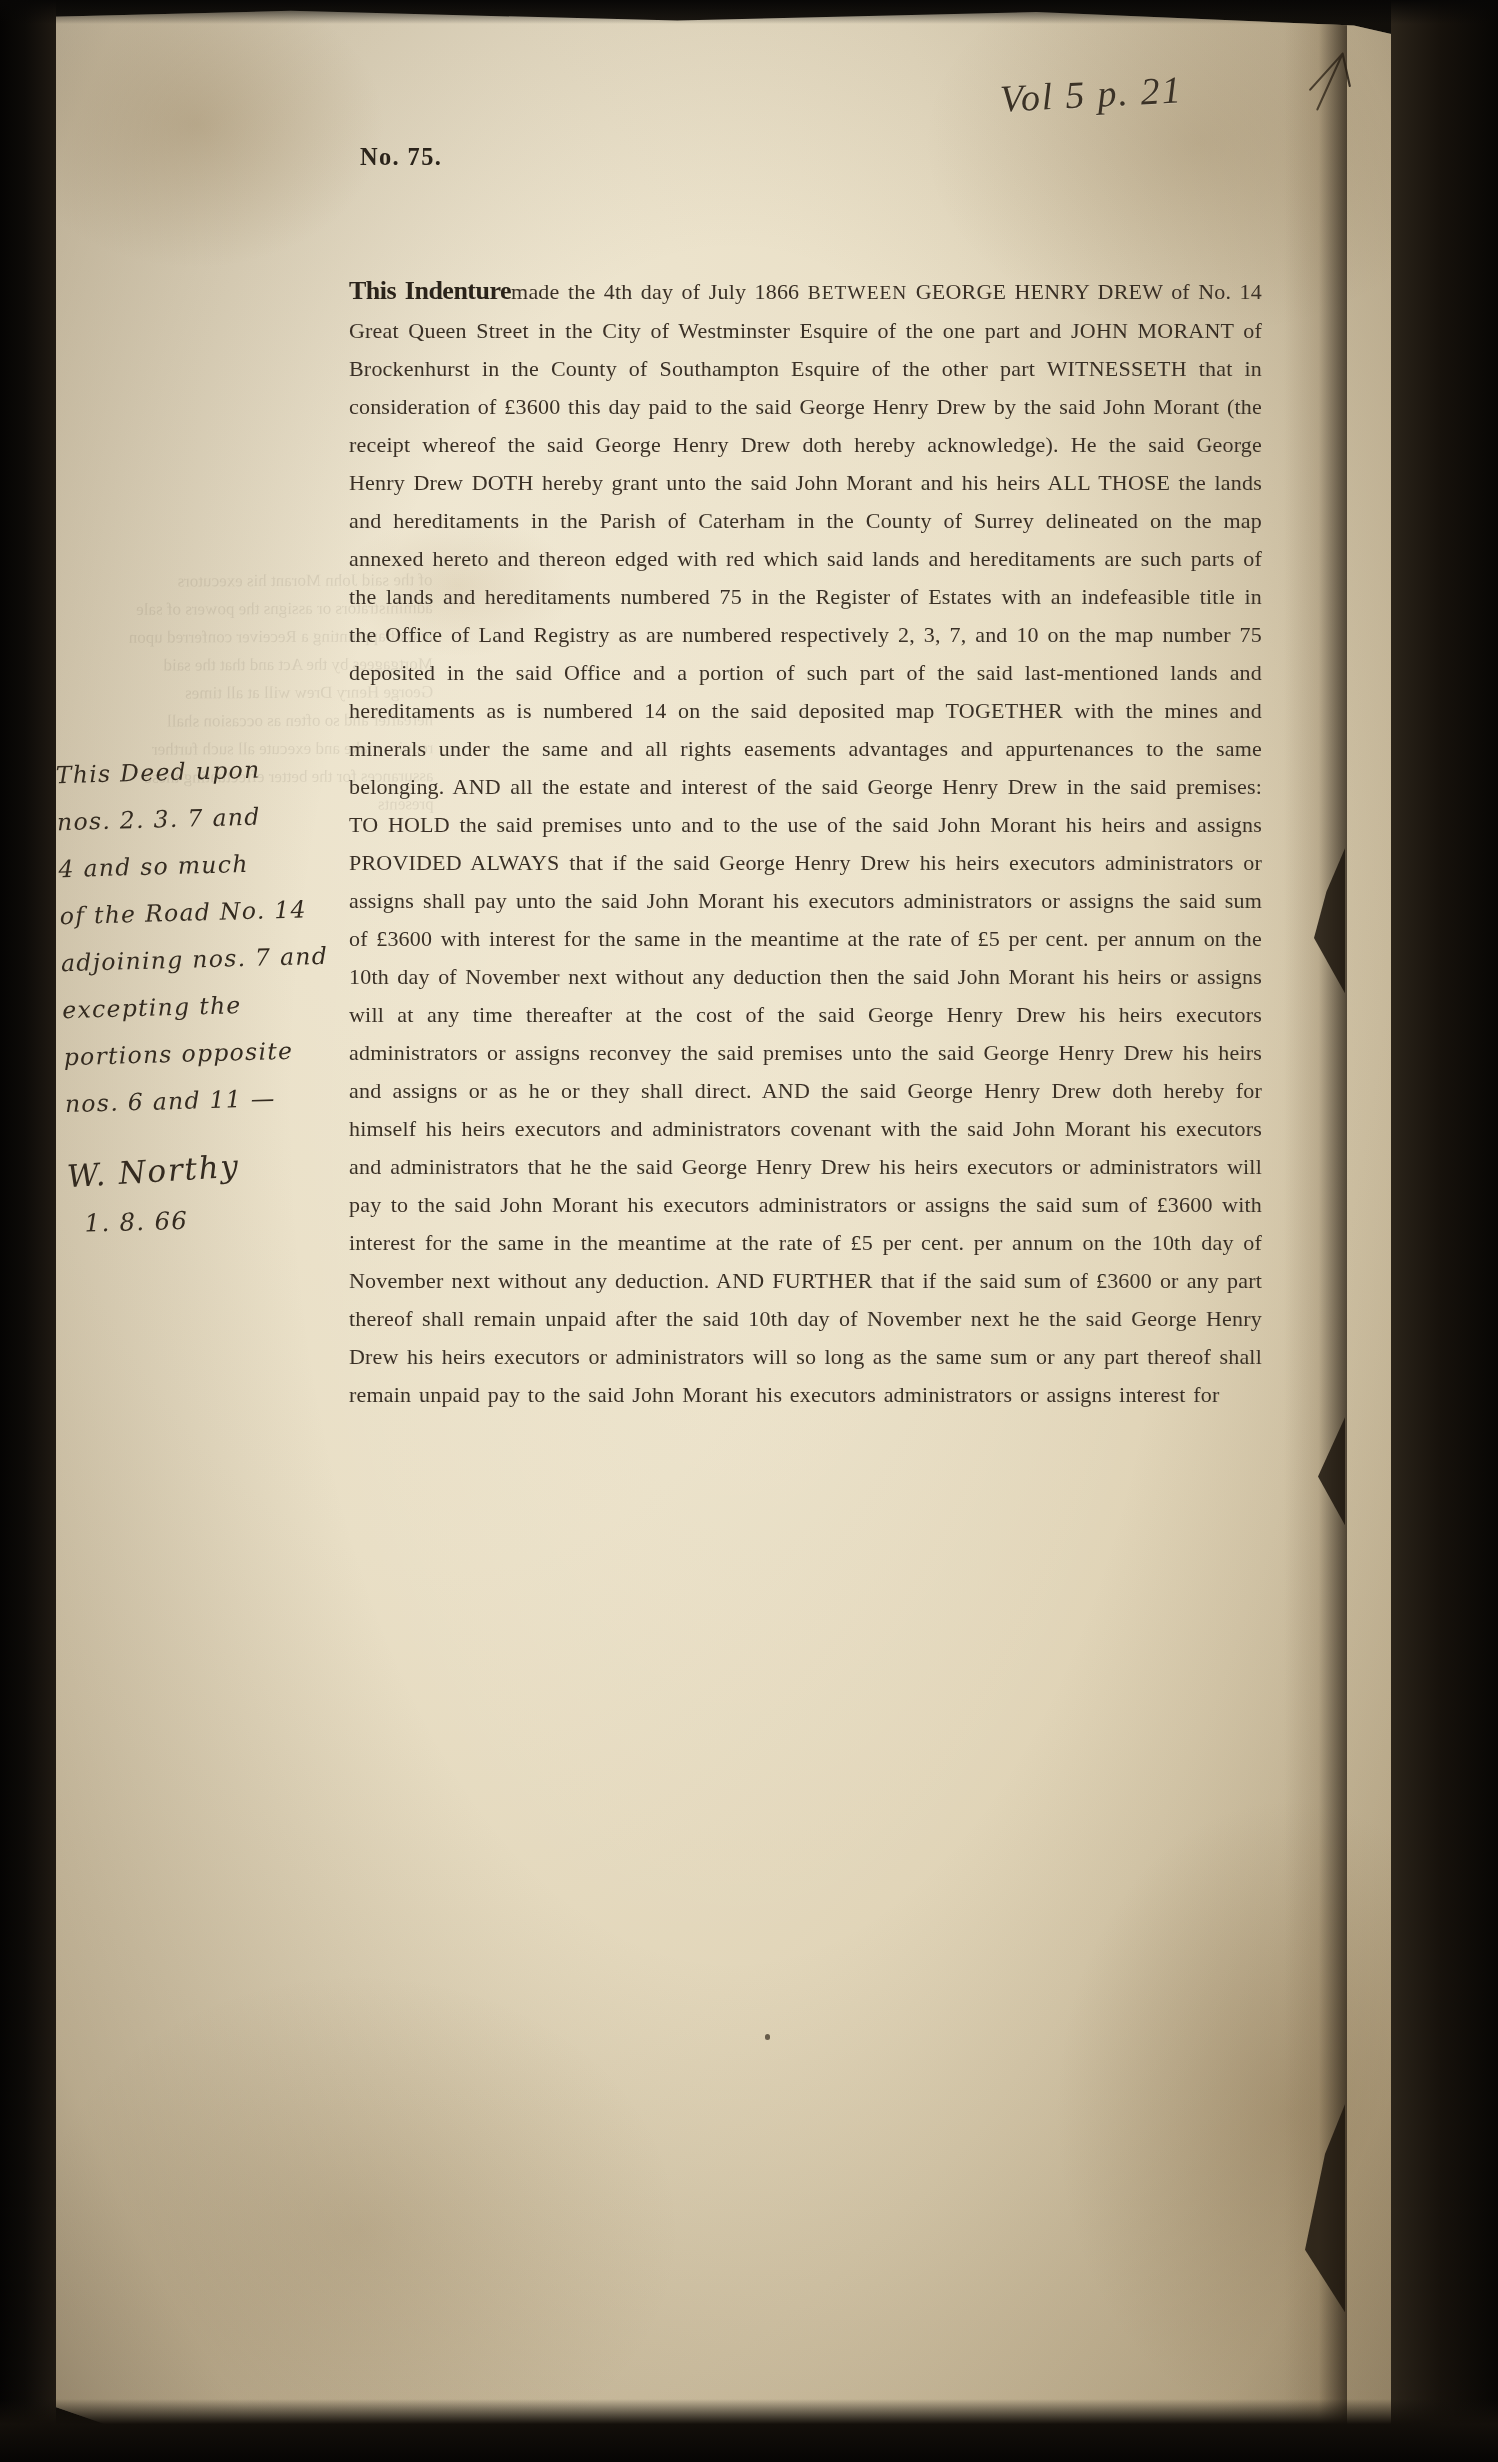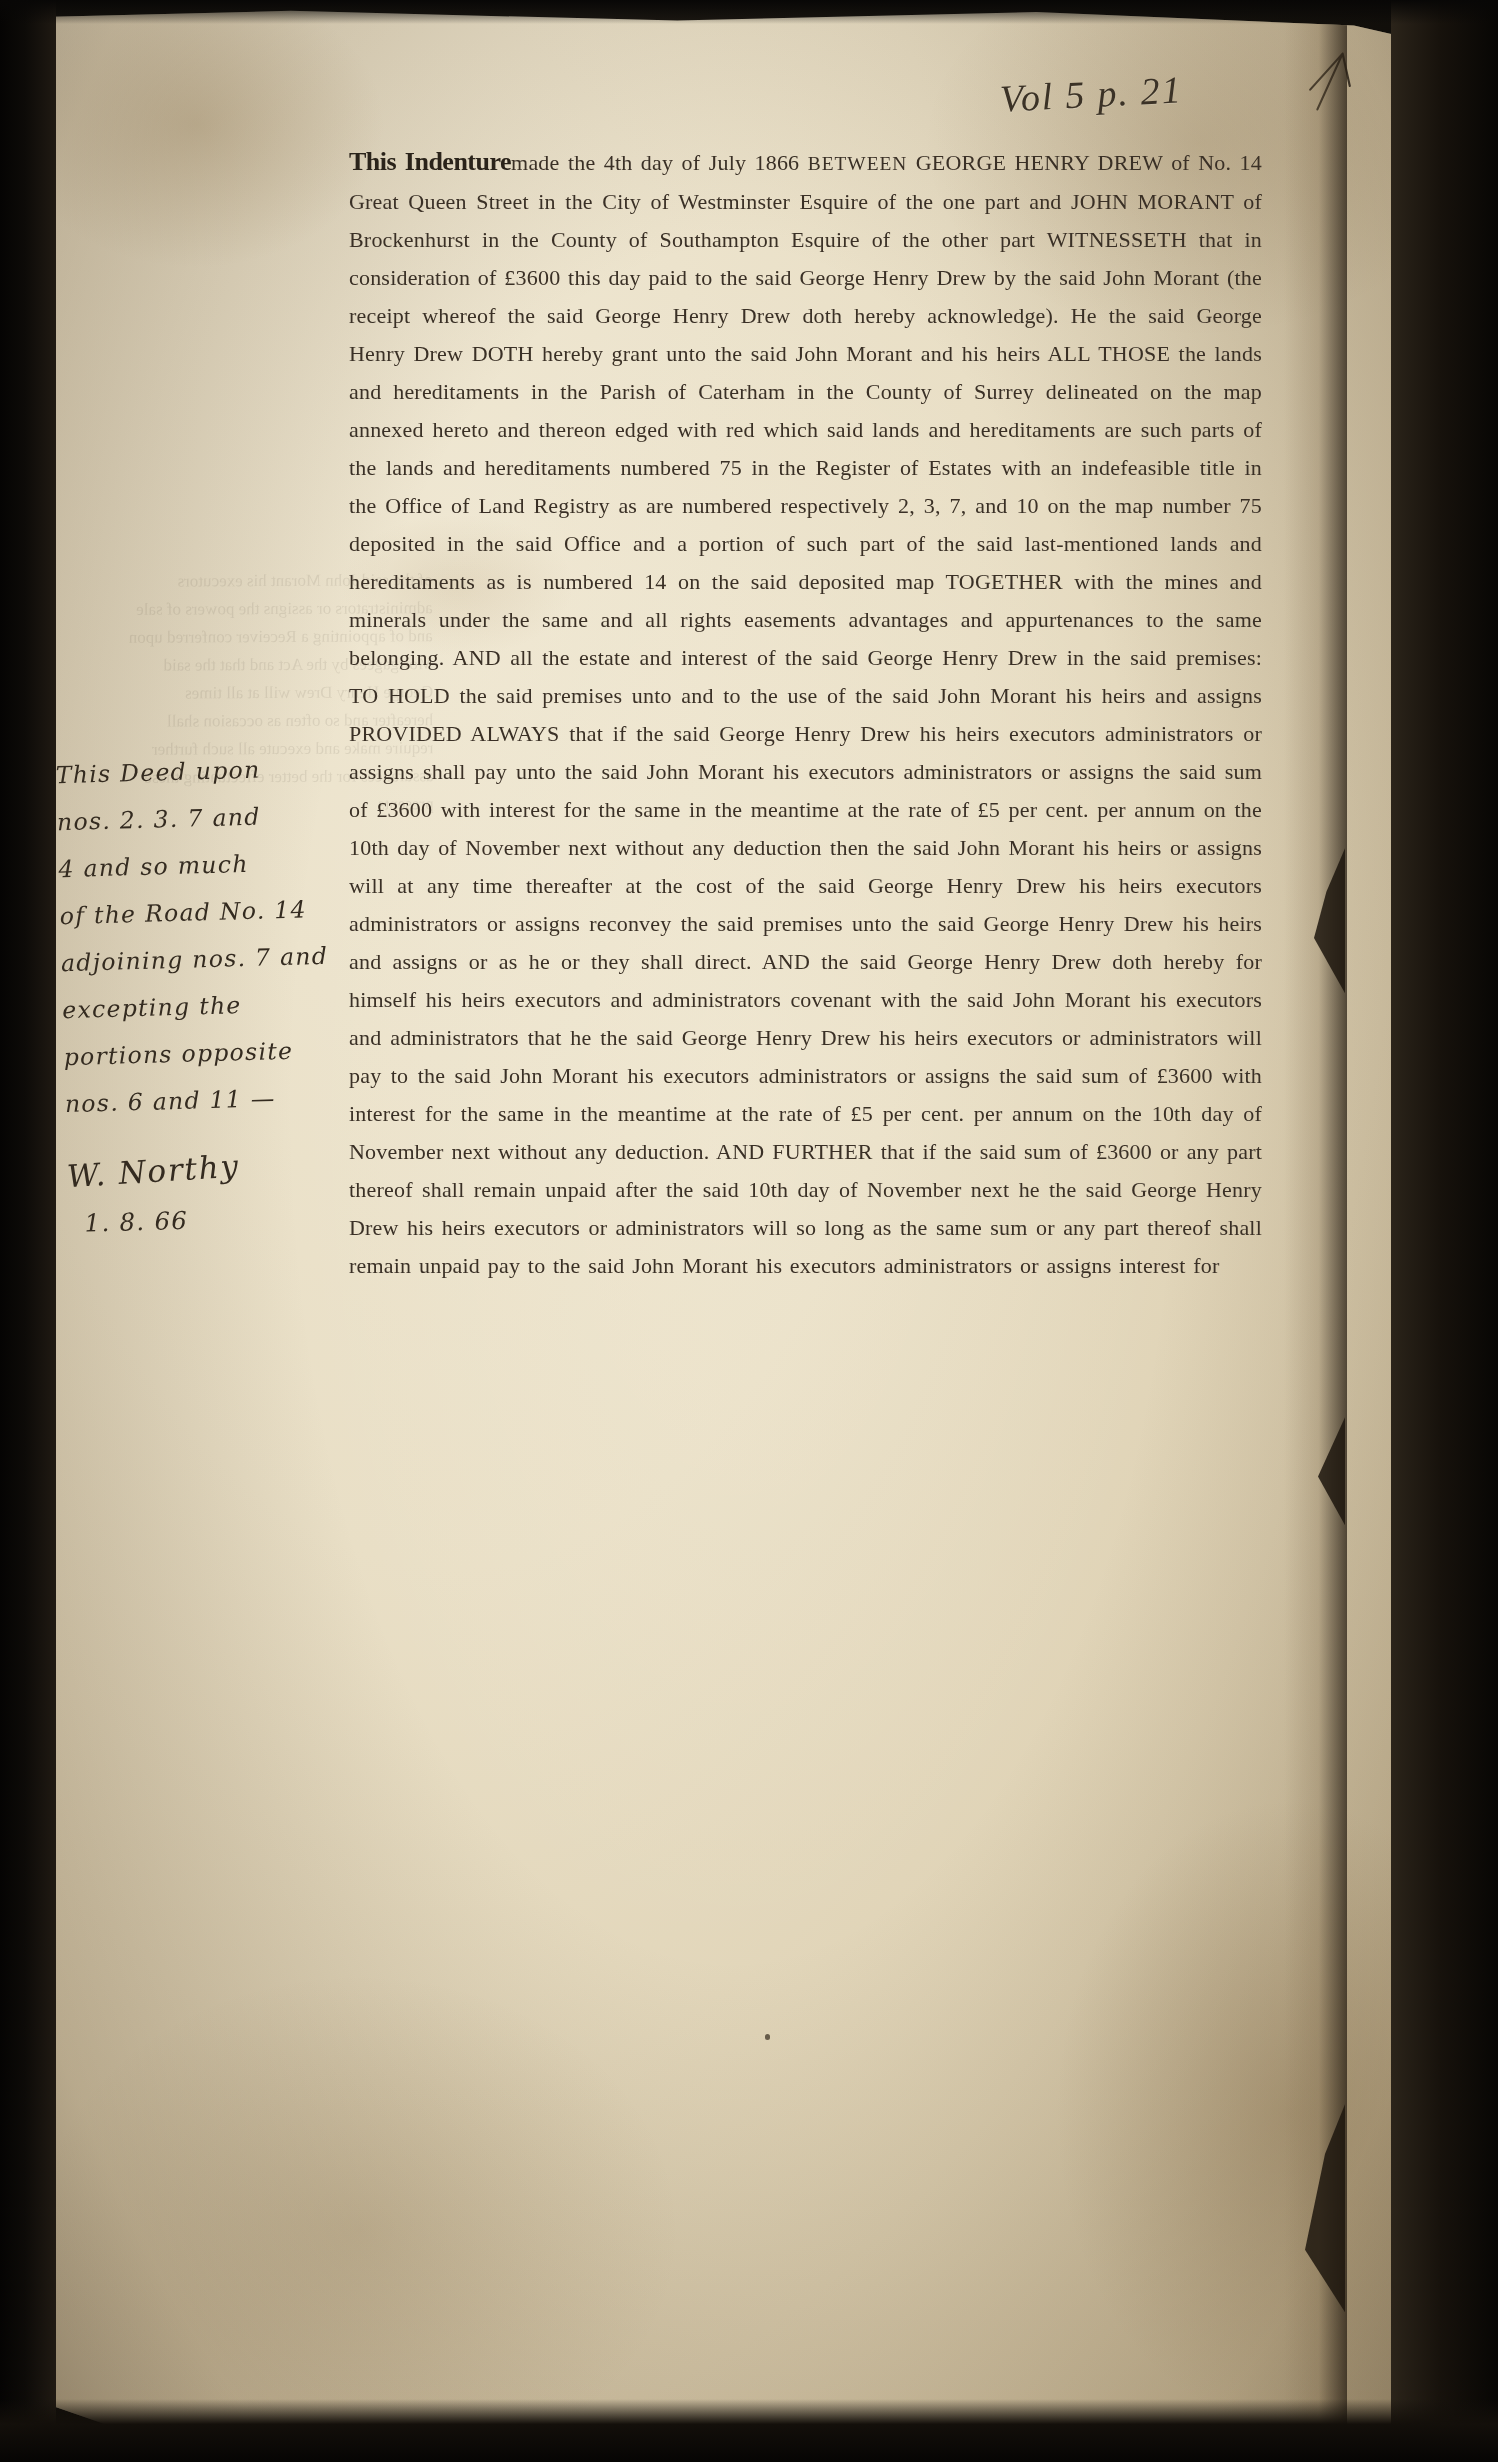--- a/index.html
+++ b/index.html
@@ -251,20 +251,21 @@
       <span class="ln">of the Road No. 14</span>
       <span class="ln">adjoining nos. 7 and</span>
       <span class="ln">excepting the</span>
       <span class="ln">portions opposite</span>
       <span class="ln">nos. 6 and 11 —</span>
       <span class="sig">W. Northy</span>
       <span class="sigdate">1. 8. 66</span>
     </div>
 
     <div class="content">
+      <div class="doc-number">No. 75.</div>
       <div class="body-text">
         <span class="lead">This Indenture</span><span>made the 4th day of July 1866 </span><span class="sc">BETWEEN</span><span> GEORGE HENRY DREW of No. 14 Great Queen Street in the City of Westminster Esquire of the one part and JOHN MORANT of Brockenhurst in the County of Southampton Esquire of the other part WITNESSETH that in consideration of £3600 this day paid to the said George Henry Drew by the said John Morant (the receipt whereof the said George Henry Drew doth hereby acknowledge). He the said George Henry Drew DOTH hereby grant unto the said John Morant and his heirs ALL THOSE the lands and hereditaments in the Parish of Caterham in the County of Surrey delineated on the map annexed hereto and thereon edged with red which said lands and hereditaments are such parts of the lands and hereditaments numbered 75 in the Register of Estates with an indefeasible title in the Office of Land Registry as are numbered respectively 2, 3, 7, and 10 on the map number 75 deposited in the said Office and a portion of such part of the said last-mentioned lands and hereditaments as is numbered 14 on the said deposited map TOGETHER with the mines and minerals under the same and all rights easements advantages and appurtenances to the same belonging. AND all the estate and interest of the said George Henry Drew in the said premises:  TO HOLD the said premises unto and to the use of the said John Morant his heirs and assigns  PROVIDED ALWAYS that if the said George Henry Drew his heirs executors administrators or assigns shall pay unto the said John Morant his executors administrators or assigns the said sum of £3600 with interest for the same in the meantime at the rate of £5 per cent. per annum on the 10th day of November next without any deduction then the said John Morant his heirs or assigns will at any time thereafter at the cost of the said George Henry Drew his heirs executors administrators or assigns reconvey the said premises unto the said George Henry Drew his heirs and assigns or as he or they shall direct.  AND the said George Henry Drew doth hereby for himself his heirs executors and administrators covenant with the said John Morant his executors and administrators that he the said George Henry Drew his heirs executors or administrators will pay to the said John Morant his executors administrators or assigns the said sum of £3600 with interest for the same in the meantime at the rate of £5 per cent. per annum on the 10th day of November next without any deduction.  AND FURTHER that if the said sum of £3600 or any part thereof shall remain unpaid after the said 10th day of November next he the said George Henry Drew his heirs executors or administrators will so long as the same sum or any part thereof shall remain unpaid pay to the said John Morant his executors administrators or assigns interest for</span>
       </div>
     </div>
 
     <div class="ink-dot"></div>
 
     <div class="fore-edge"></div>
     <div class="edge-tear" style="right:78px; top:841px; width:31px; height:145px; clip-path:polygon(100% 0,100% 100%,0 62%,40% 30%);"></div>
     <div class="edge-tear" style="right:78px; top:1410px; width:27px; height:108px; clip-path:polygon(100% 0,100% 100%,0 55%);"></div>

